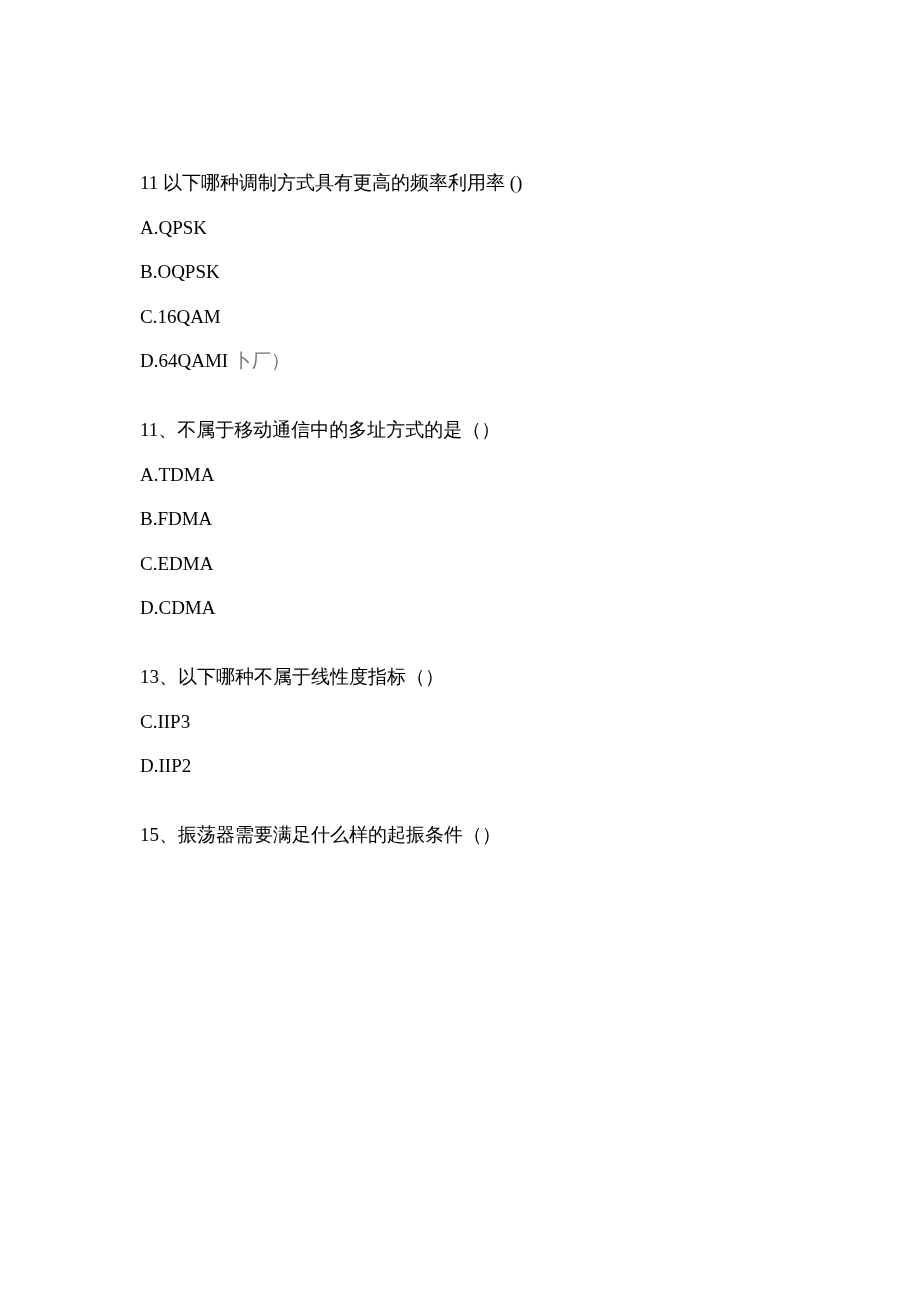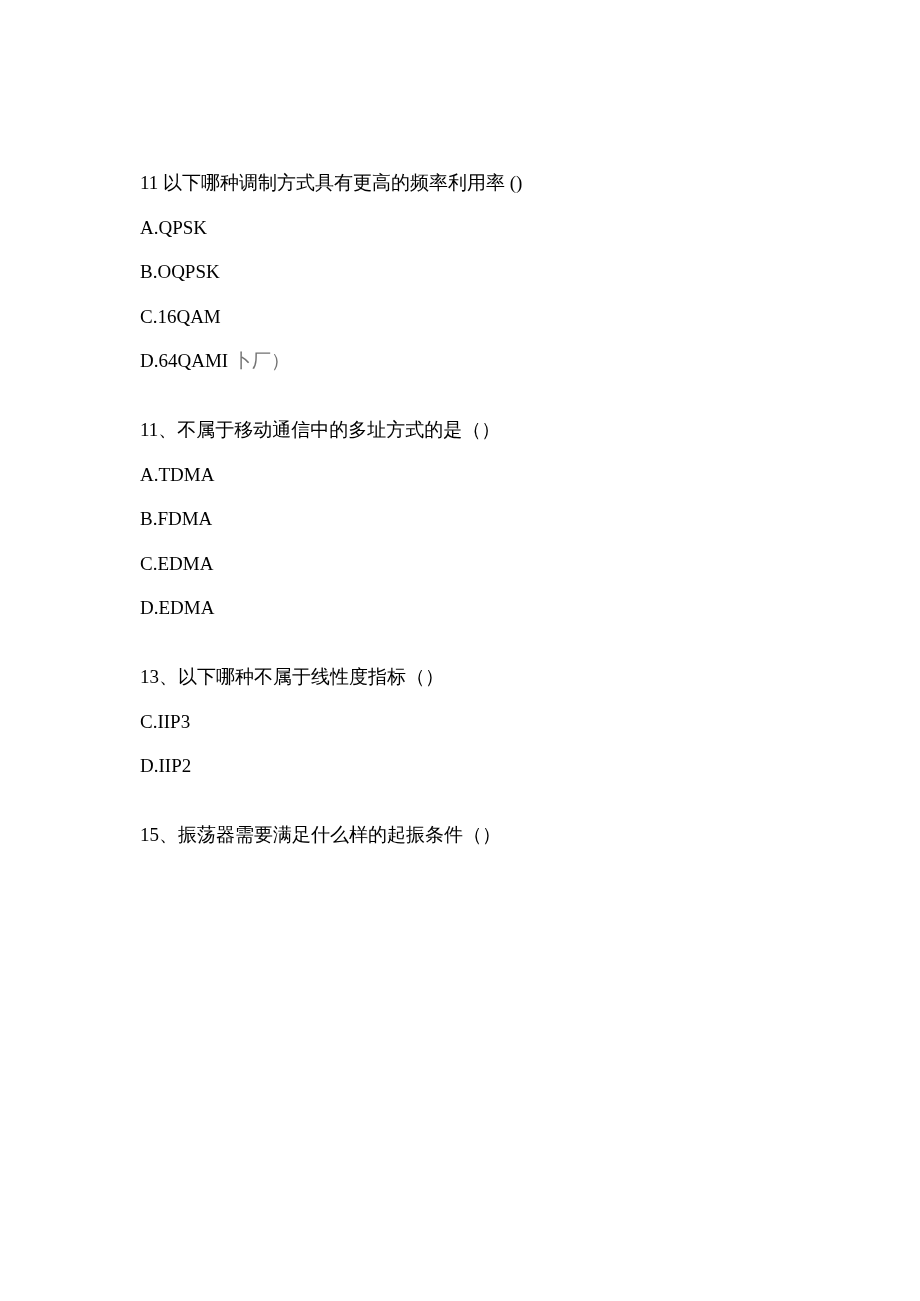--- a/index.html
+++ b/index.html
@@ -47,21 +47,21 @@
     </div>
   </div>
 
   <div class="question">
     <div class="qline">
       <span>11</span><span>、不属于移动通信中的多址方式的是（）</span>
     </div>
     <div class="opt">A.TDMA</div>
     <div class="opt">B.FDMA</div>
     <div class="opt">C.EDMA</div>
-    <div class="opt">D.EDMA</div>
+    <div class="opt">D.CDMA</div>
   </div>
 
   <div class="question">
     <div class="qline">
       <span>13</span><span>、以下哪种不属于线性度指标（）</span>
     </div>
     <div class="opt">C.IIP3</div>
     <div class="opt">D.IIP2</div>
   </div>
 

